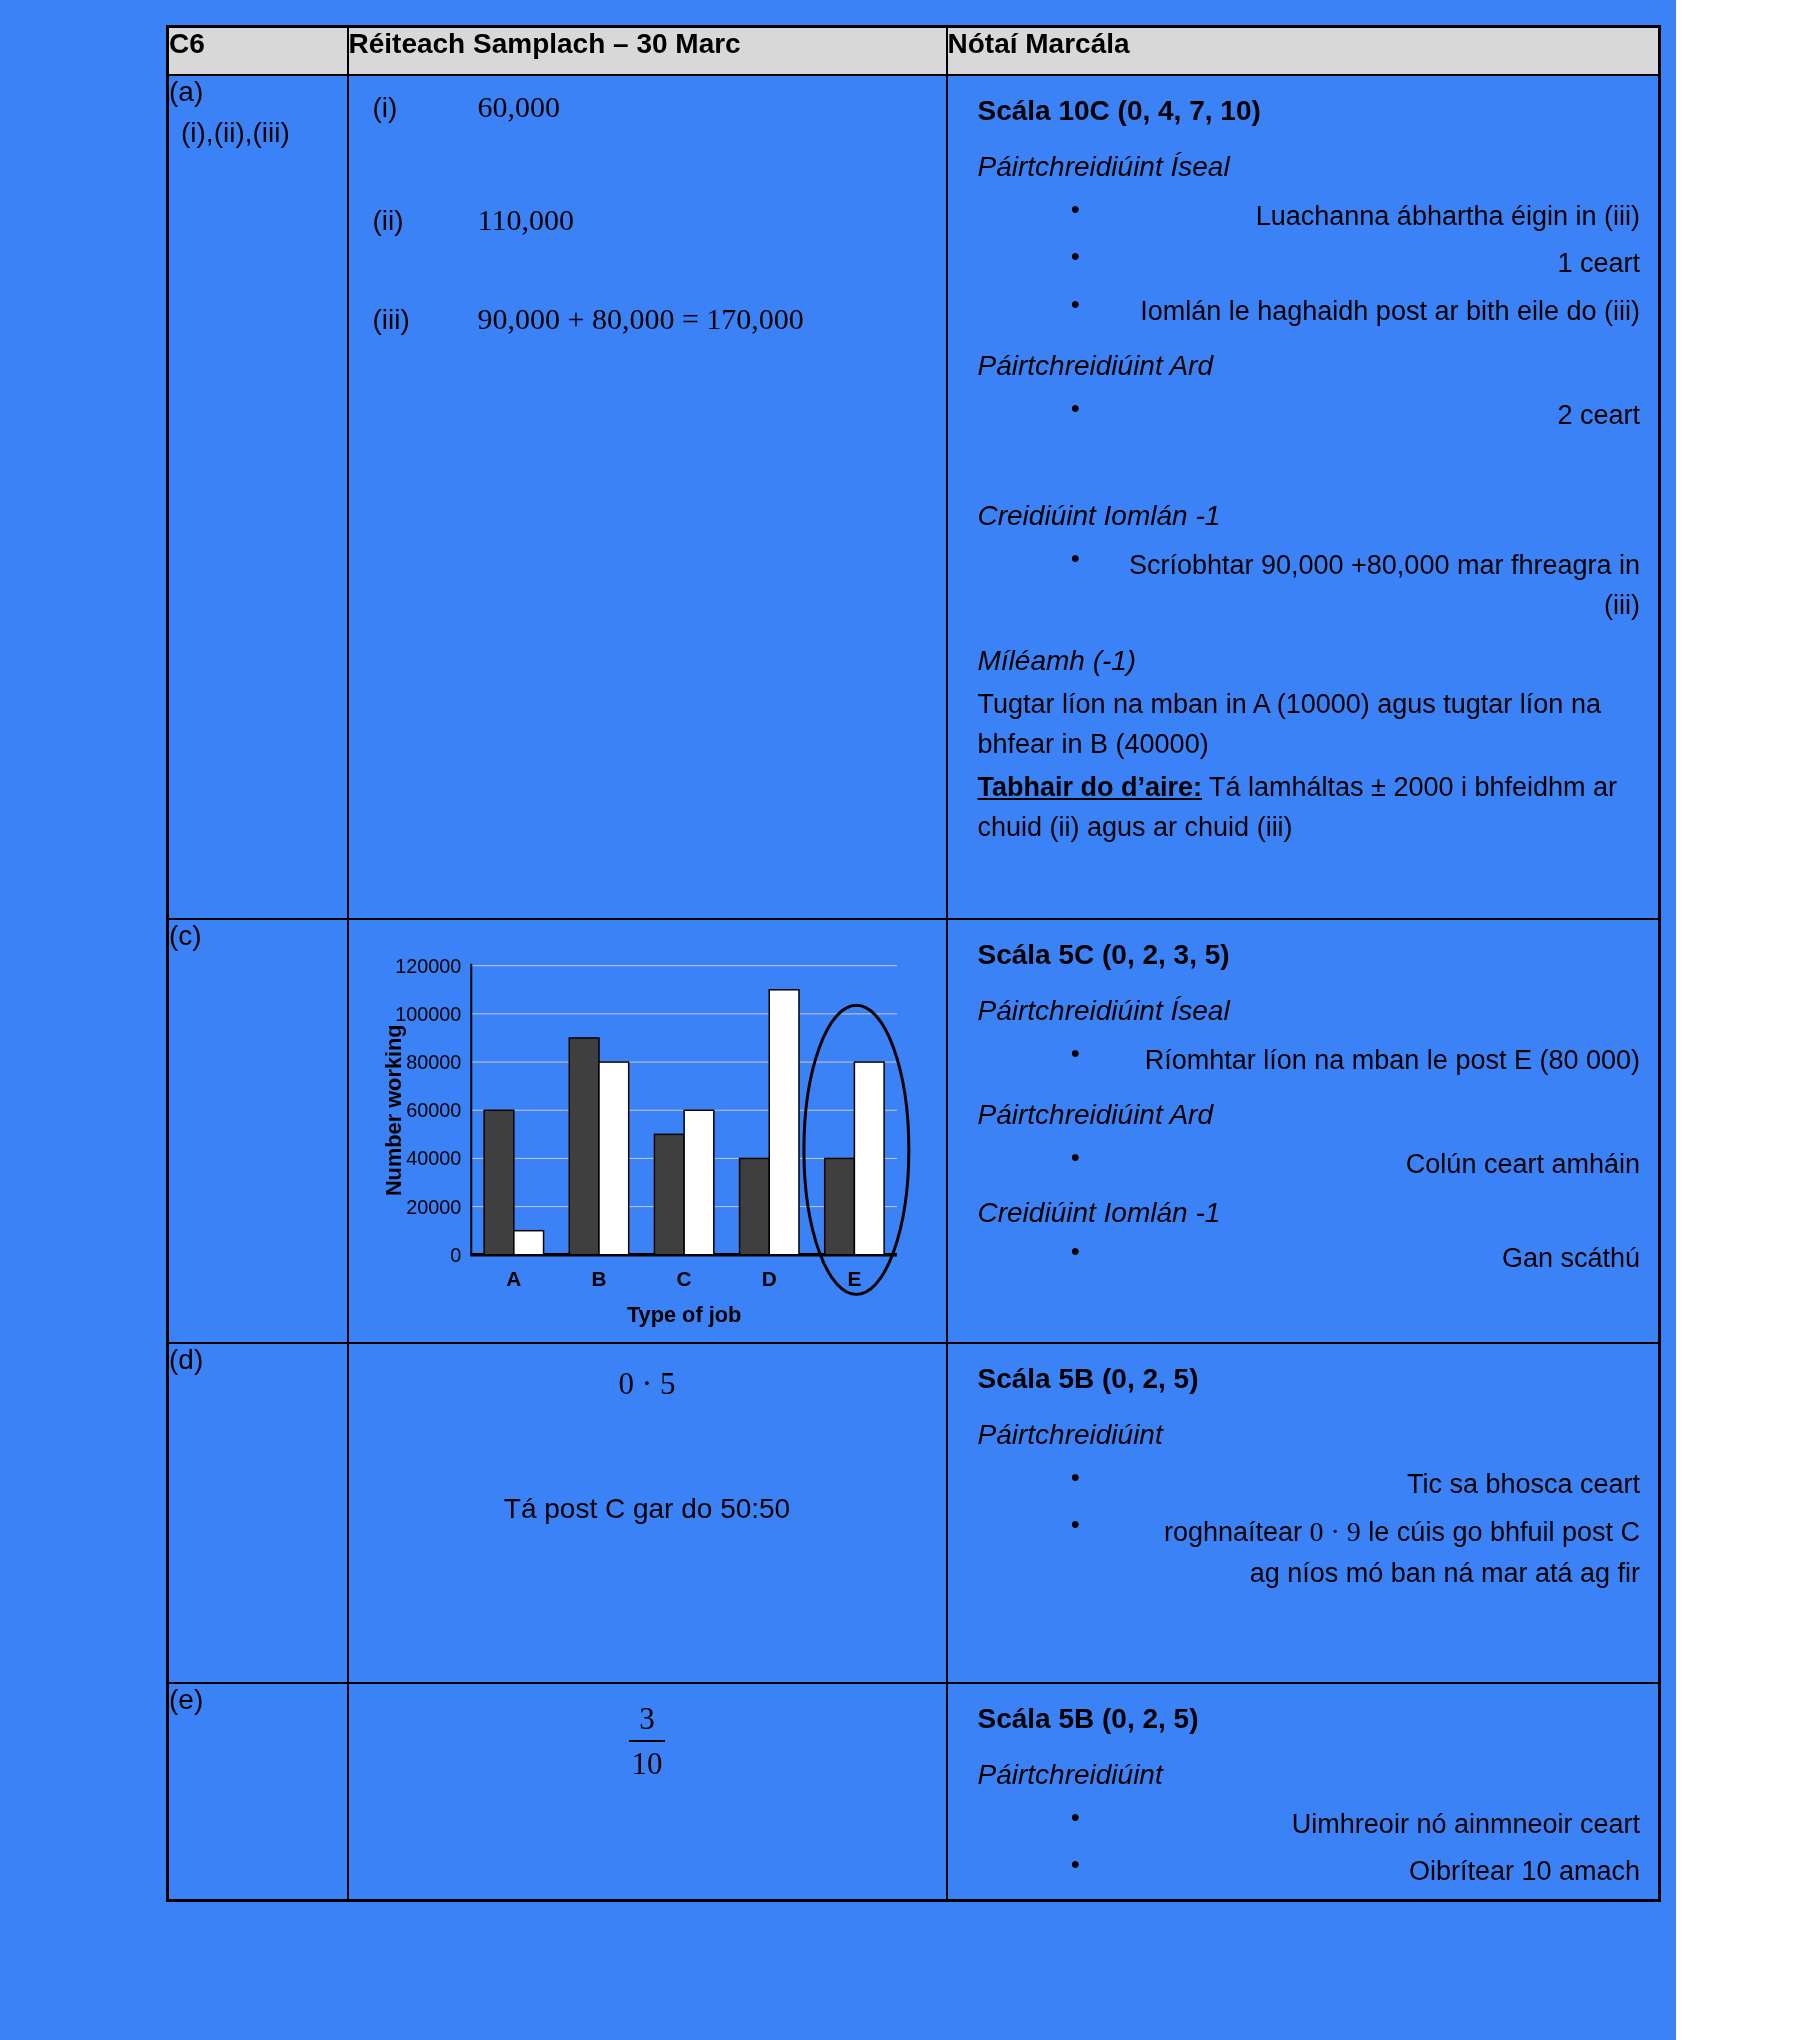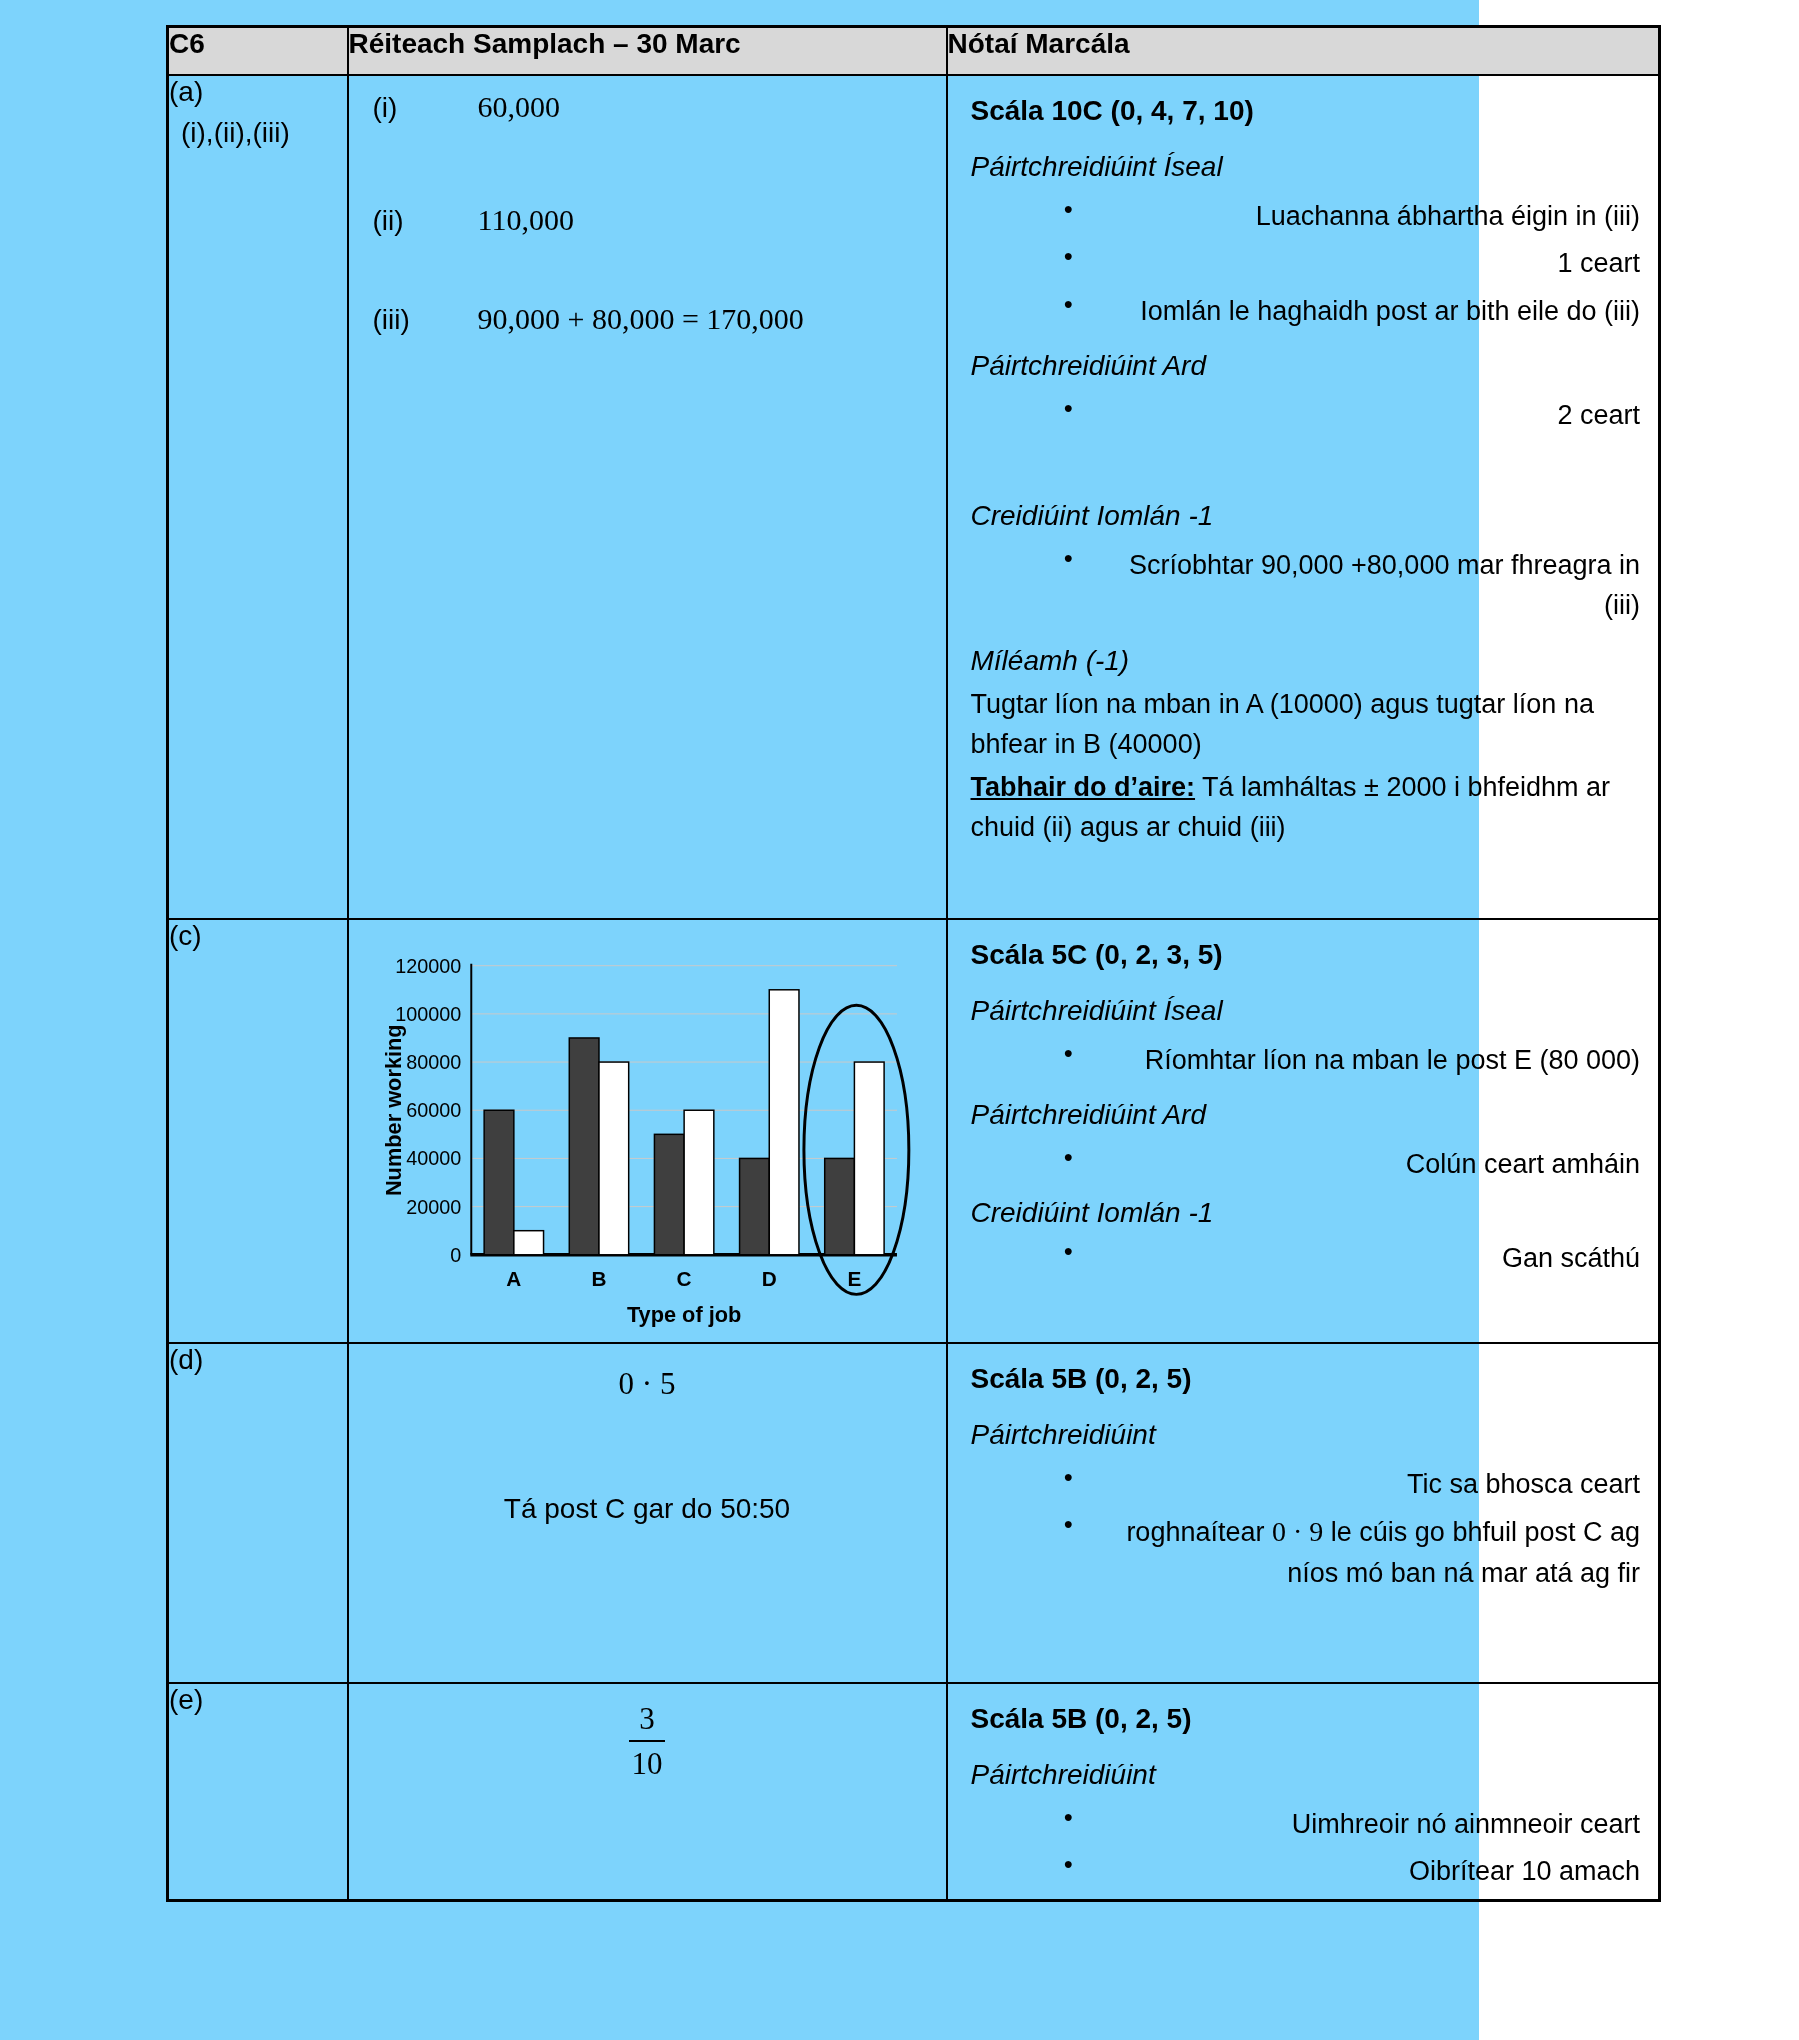--- a/index.html
+++ b/index.html
@@ -1,17 +1,17 @@
 <!DOCTYPE html>
 <html><head>
 <meta charset="utf-8">
 <style>
   html,body{margin:0;padding:0;background:#ffffff;}
   .page{
-    position:relative;width:1479px;height:2040px;background:#7dd3fc;
+    position:relative;width:1676px;height:2040px;background:#3b82f6;
     font-family:"Liberation Sans","DejaVu Sans",sans-serif;
     font-size:27px;color:#000;
   }
   table.mark{
     position:absolute;left:166px;top:25px;width:1492px;
     border-collapse:collapse;table-layout:fixed;
     border:3px solid #000;
   }
   table.mark td, table.mark th{border:2px solid #000;vertical-align:top;padding:0;overflow:hidden;}
   col.c1{width:180px;} col.c2{width:599px;} col.c3{width:713px;}
@@ -27,21 +27,21 @@
   td.sol{padding:0;}
   .solpad{padding:14px 16px 0 24px;}
   .sol-line{white-space:nowrap;}
   .sl2{margin-top:79px;}
   .sl3{margin-top:65px;}
   .sol-num{display:inline-block;width:105px;font-size:28px;}
   .sol-num-b{display:inline-block;width:65px;font-size:28px;}
   .math{font-family:"Liberation Serif","DejaVu Serif",serif;font-size:30px;}
 
   td.notes{padding:0;}
-  .notepad{padding:14px 18px 0 23px;line-height:1.5;}
+  .notepad{padding:14px 18px 0 30px;line-height:1.5;}
   p.scale{font-weight:bold;font-size:28px;margin:0 0 12px 0;}
   p.sub{font-style:italic;font-size:28px;margin:14px 0 8px 0;}
   p.plain{margin:2px 0 0 0;}
   p.gap-before{margin-top:59px;}
   ul.blist{list-style:none;margin:0 0 4px 0;padding:0 0 0 149px;text-align:right;}
   ul.blist li{position:relative;margin:0 0 7px 0;}
   ul.blist li::before{content:"●";position:absolute;left:-56px;top:1px;font-size:16px;}
   .bu{font-weight:bold;text-decoration:underline;}
 
   .center-cell{text-align:center;}

